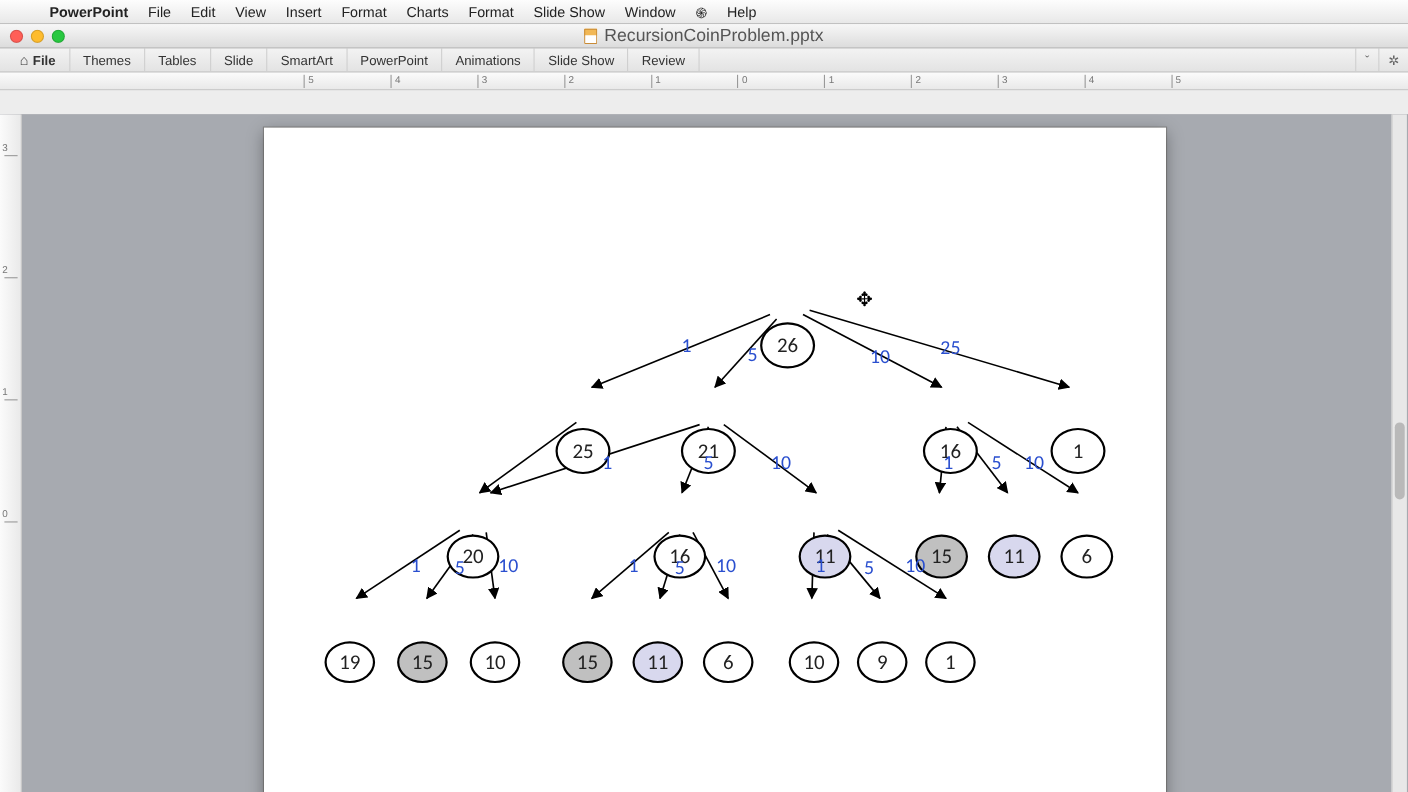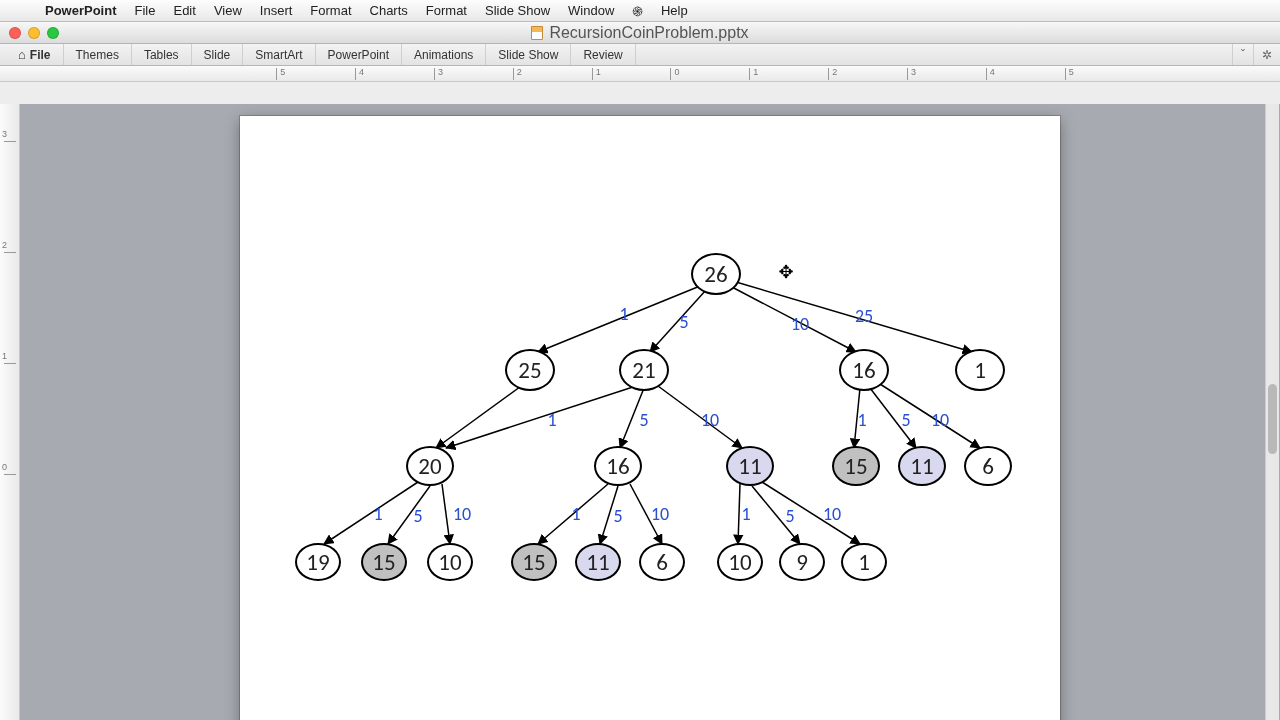--- a/index.html
+++ b/index.html
@@ -144,22 +144,23 @@
     font-size: 24px; font-weight:600; line-height:1.3;
   }
   .tree { position:absolute; left:0; right:0; top:132px; height:340px; }
   .tree svg { position:absolute; left:0; top:0; width:100%; height:100%; }
   .node {
     position:absolute; transform:translate(-50%,-50%);
     border:2px solid #000;
     border-radius:50%;
     display:flex; align-items:center; justify-content:center;
     font-family: Calibri, Arial, sans-serif;
-    font-size:23px; font-weight:400;
+    font-size:19px; font-weight:400;
     background:#fff;
+    margin-top:40px;
   }
   .node.sz-l { width:50px; height:42px; }
   .node.sz-m { width:48px; height:40px; }
   .node.sz-s { width:46px; height:38px; }
   .node.grey { background:#c0c0c0; }
   .node.lav  { background:#d8d8ee; }
   .edge-label {
     position:absolute; transform:translate(-50%,-50%);
     font-family: Calibri, Arial, sans-serif;
     font-size:18px; color:#2a4fcf; font-weight:500;

